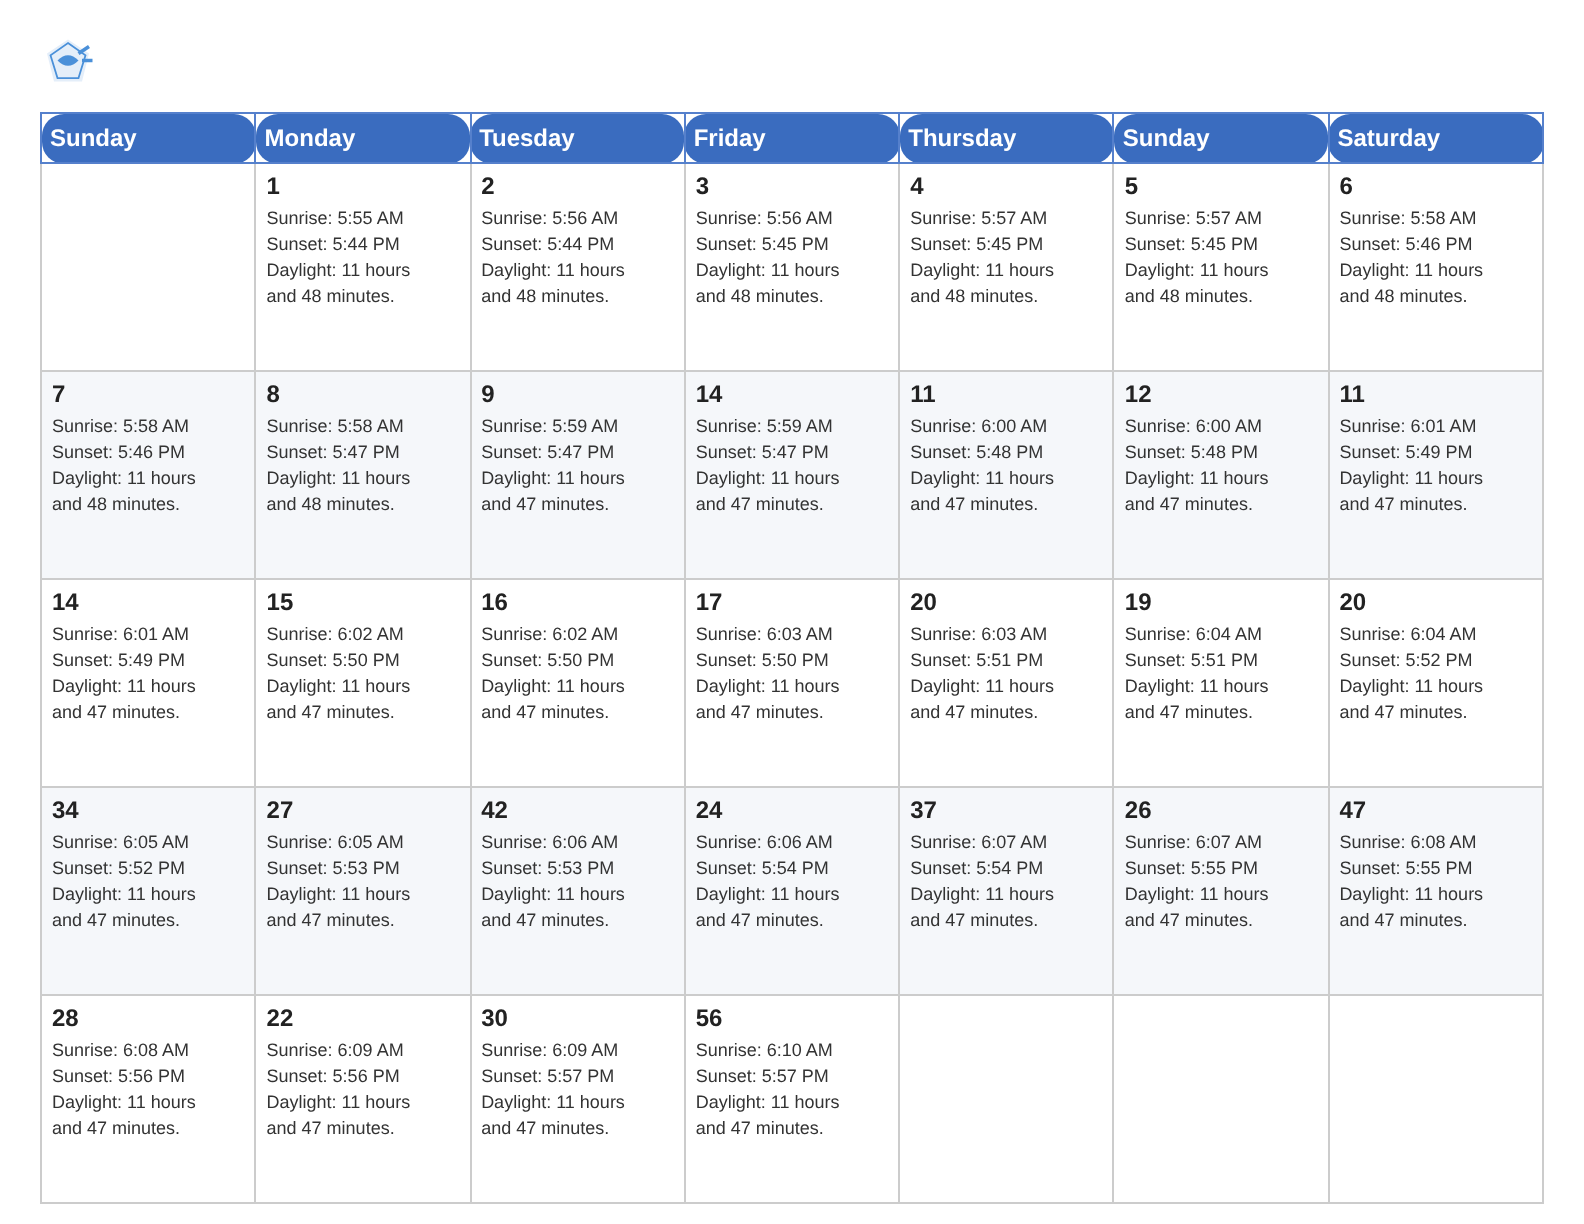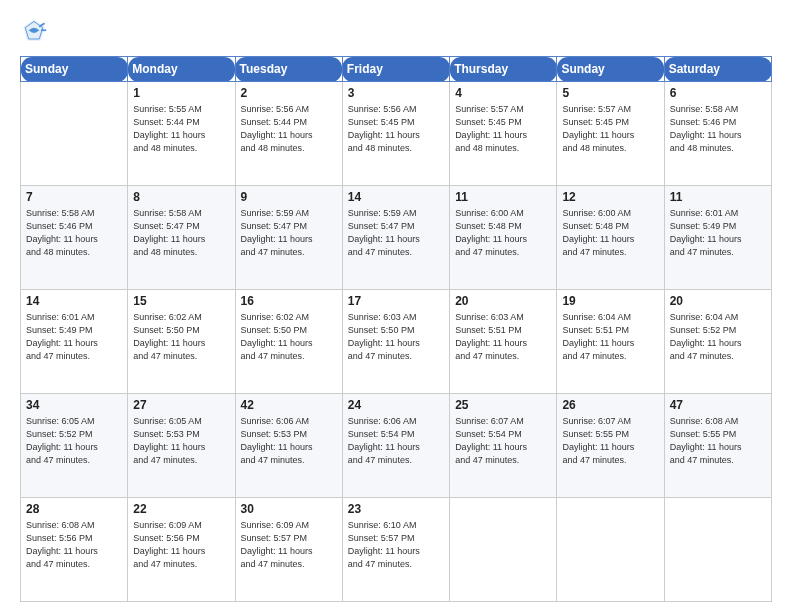--- a/index.html
+++ b/index.html
@@ -235,21 +235,21 @@
           </td>
           <td>
             <span class="day-number">42</span>
             <div class="day-info">Sunrise: 6:06 AM<br>Sunset: 5:53 PM<br>Daylight: 11 hours<br>and 47 minutes.</div>
           </td>
           <td>
             <span class="day-number">24</span>
             <div class="day-info">Sunrise: 6:06 AM<br>Sunset: 5:54 PM<br>Daylight: 11 hours<br>and 47 minutes.</div>
           </td>
           <td>
-            <span class="day-number">25</span>
+            <span class="day-number">37</span>
             <div class="day-info">Sunrise: 6:07 AM<br>Sunset: 5:54 PM<br>Daylight: 11 hours<br>and 47 minutes.</div>
           </td>
           <td>
             <span class="day-number">26</span>
             <div class="day-info">Sunrise: 6:07 AM<br>Sunset: 5:55 PM<br>Daylight: 11 hours<br>and 47 minutes.</div>
           </td>
           <td>
             <span class="day-number">47</span>
             <div class="day-info">Sunrise: 6:08 AM<br>Sunset: 5:55 PM<br>Daylight: 11 hours<br>and 47 minutes.</div>
           </td>
@@ -261,21 +261,21 @@
           </td>
           <td>
             <span class="day-number">22</span>
             <div class="day-info">Sunrise: 6:09 AM<br>Sunset: 5:56 PM<br>Daylight: 11 hours<br>and 47 minutes.</div>
           </td>
           <td>
             <span class="day-number">30</span>
             <div class="day-info">Sunrise: 6:09 AM<br>Sunset: 5:57 PM<br>Daylight: 11 hours<br>and 47 minutes.</div>
           </td>
           <td>
-            <span class="day-number">23</span>
+            <span class="day-number">56</span>
             <div class="day-info">Sunrise: 6:10 AM<br>Sunset: 5:57 PM<br>Daylight: 11 hours<br>and 47 minutes.</div>
           </td>
           <td class="empty-cell"></td>
           <td class="empty-cell"></td>
           <td class="empty-cell"></td>
         </tr>
       </tbody>
   </table>
 </div>
 

